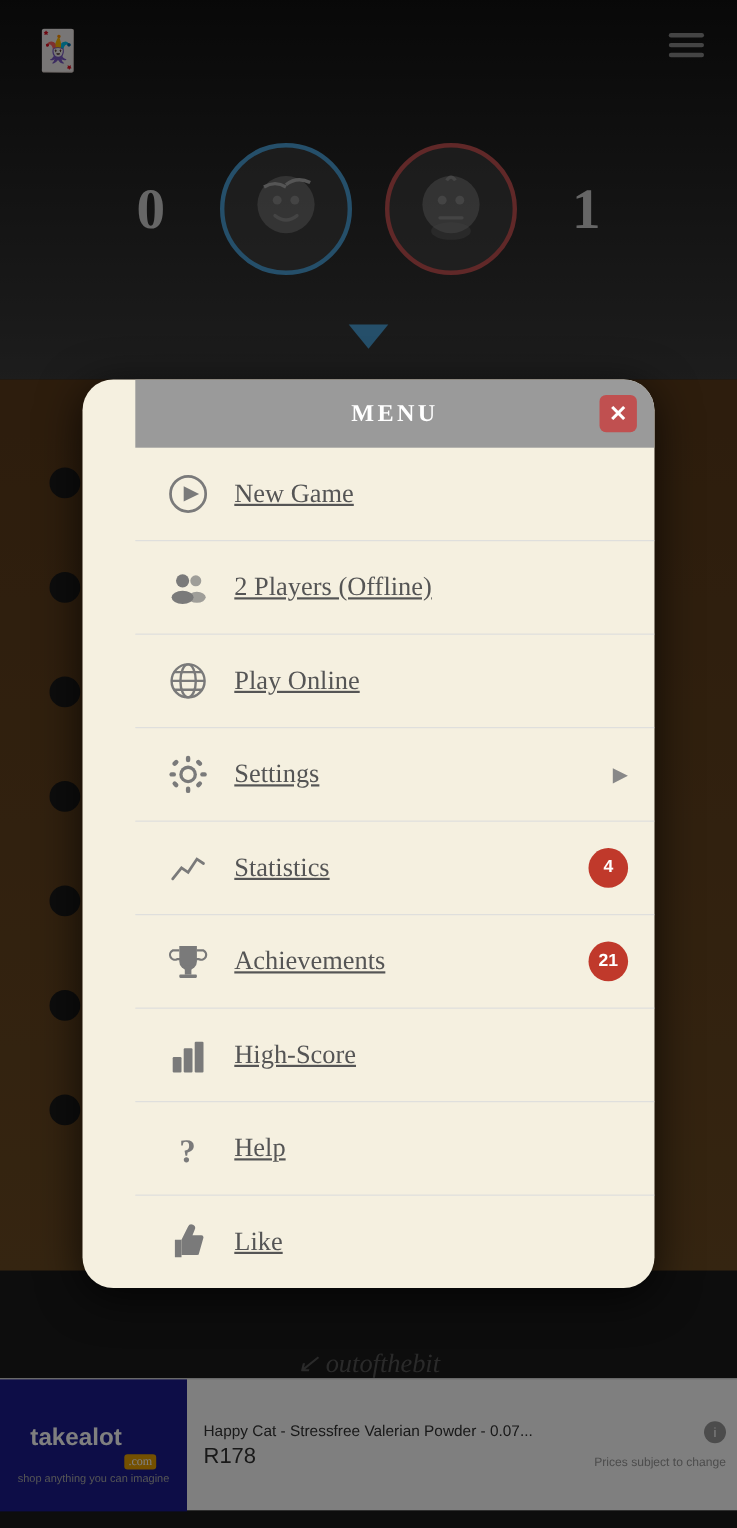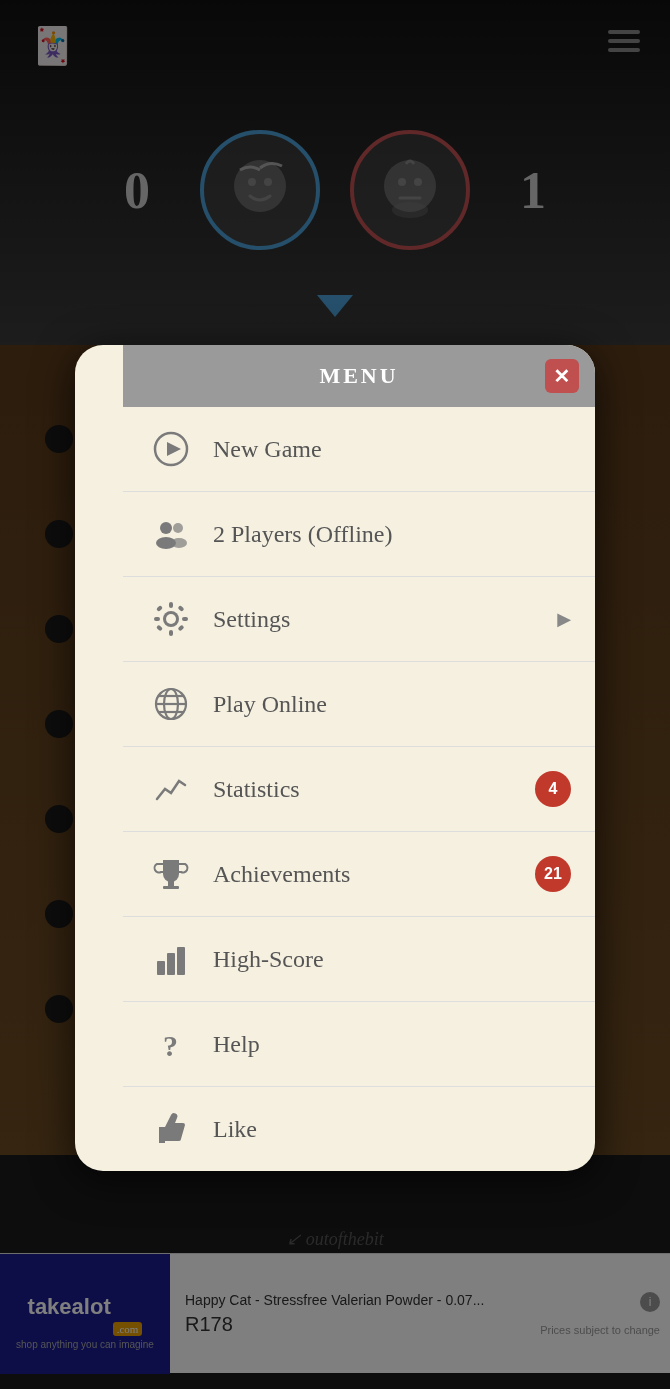--- a/index.html
+++ b/index.html
@@ -145,21 +145,21 @@
       left: 0;
       width: 670px;
       height: 60px;
       display: flex;
       align-items: center;
       justify-content: center;
     }
 
     .brand-text {
       color: #555;
-      font-size: 18px;
+      font-size: 24px;
       font-style: italic;
     }
 
     
     .ad-banner {
       position: absolute;
       bottom: 16px;
       left: 0;
       width: 670px;
       height: 120px;
@@ -333,20 +333,21 @@
       margin-right: 18px;
       flex-shrink: 0;
       color: #7a7a7a;
       font-size: 28px;
     }
 
     .menu-label {
       font-size: 24px;
       color: #555;
       font-family: Georgia, serif;
+      text-decoration: underline;
     }
 
     .menu-arrow {
       position: absolute;
       right: 24px;
       color: #888;
       font-size: 18px;
     }
 
     .badge {
@@ -473,52 +474,52 @@
             <circle cx="25" cy="12" r="5" fill="#7a7a7a" opacity="0.7"></circle>
             <ellipse cx="13" cy="27" rx="10" ry="6" fill="#7a7a7a"></ellipse>
             <ellipse cx="26" cy="27" rx="8" ry="5" fill="#7a7a7a" opacity="0.7"></ellipse>
           </svg>
         </div>
         <span class="menu-label">2 Players (Offline)</span>
       </div>
 
       <div class="menu-item">
         <div class="menu-icon">
+          <svg class="icon-svg" viewBox="0 0 36 36" fill="none" stroke="#7a7a7a" stroke-width="2.2">
+            <circle cx="18" cy="18" r="15"></circle>
+            <ellipse cx="18" cy="18" rx="7" ry="15"></ellipse>
+            <line x1="3" y1="18" x2="33" y2="18"></line>
+            <line x1="5" y1="10" x2="31" y2="10"></line>
+            <line x1="5" y1="26" x2="31" y2="26"></line>
+          </svg>
+        </div>
+        <span class="menu-label">Play Online</span>
+      </div>
+
+      <div class="menu-item">
+        <div class="menu-icon">
           <svg class="icon-svg" viewBox="0 0 36 36" fill="#7a7a7a">
             <path d="M18 10 a8 8 0 1 1 0 16 a8 8 0 0 1 0-16z" fill="#7a7a7a"></path>
             <circle cx="18" cy="18" r="5" fill="#f5f0e0"></circle>
             <rect x="16" y="1" width="4" height="6" rx="2" fill="#7a7a7a"></rect>
             <rect x="16" y="29" width="4" height="6" rx="2" fill="#7a7a7a"></rect>
             <rect x="1" y="16" width="6" height="4" rx="2" fill="#7a7a7a"></rect>
             <rect x="29" y="16" width="6" height="4" rx="2" fill="#7a7a7a"></rect>
             <rect x="4.5" y="4.5" width="4" height="6" rx="2" transform="rotate(45 6.5 7.5)" fill="#7a7a7a"></rect>
             <rect x="26" y="4.5" width="4" height="6" rx="2" transform="rotate(-45 28 7.5)" fill="#7a7a7a"></rect>
             <rect x="4.5" y="24" width="4" height="6" rx="2" transform="rotate(-45 6.5 27)" fill="#7a7a7a"></rect>
             <rect x="26" y="24" width="4" height="6" rx="2" transform="rotate(45 28 27)" fill="#7a7a7a"></rect>
           </svg>
         </div>
         <span class="menu-label">Settings</span>
         <div class="menu-arrow">▶</div>
       </div>
 
       <div class="menu-item">
         <div class="menu-icon">
-          <svg class="icon-svg" viewBox="0 0 36 36" fill="none" stroke="#7a7a7a" stroke-width="2.2">
-            <circle cx="18" cy="18" r="15"></circle>
-            <ellipse cx="18" cy="18" rx="7" ry="15"></ellipse>
-            <line x1="3" y1="18" x2="33" y2="18"></line>
-            <line x1="5" y1="10" x2="31" y2="10"></line>
-            <line x1="5" y1="26" x2="31" y2="26"></line>
-          </svg>
-        </div>
-        <span class="menu-label">Play Online</span>
-      </div>
-
-      <div class="menu-item">
-        <div class="menu-icon">
           <svg class="icon-svg" viewBox="0 0 36 36" fill="none" stroke="#7a7a7a" stroke-width="2.5" stroke-linecap="round">
             <polyline points="4,28 12,18 18,22 26,10 32,14"></polyline>
           </svg>
         </div>
         <span class="menu-label">Statistics</span>
         <div class="badge badge-red">4</div>
       </div>
 
       <div class="menu-item">
         <div class="menu-icon">

